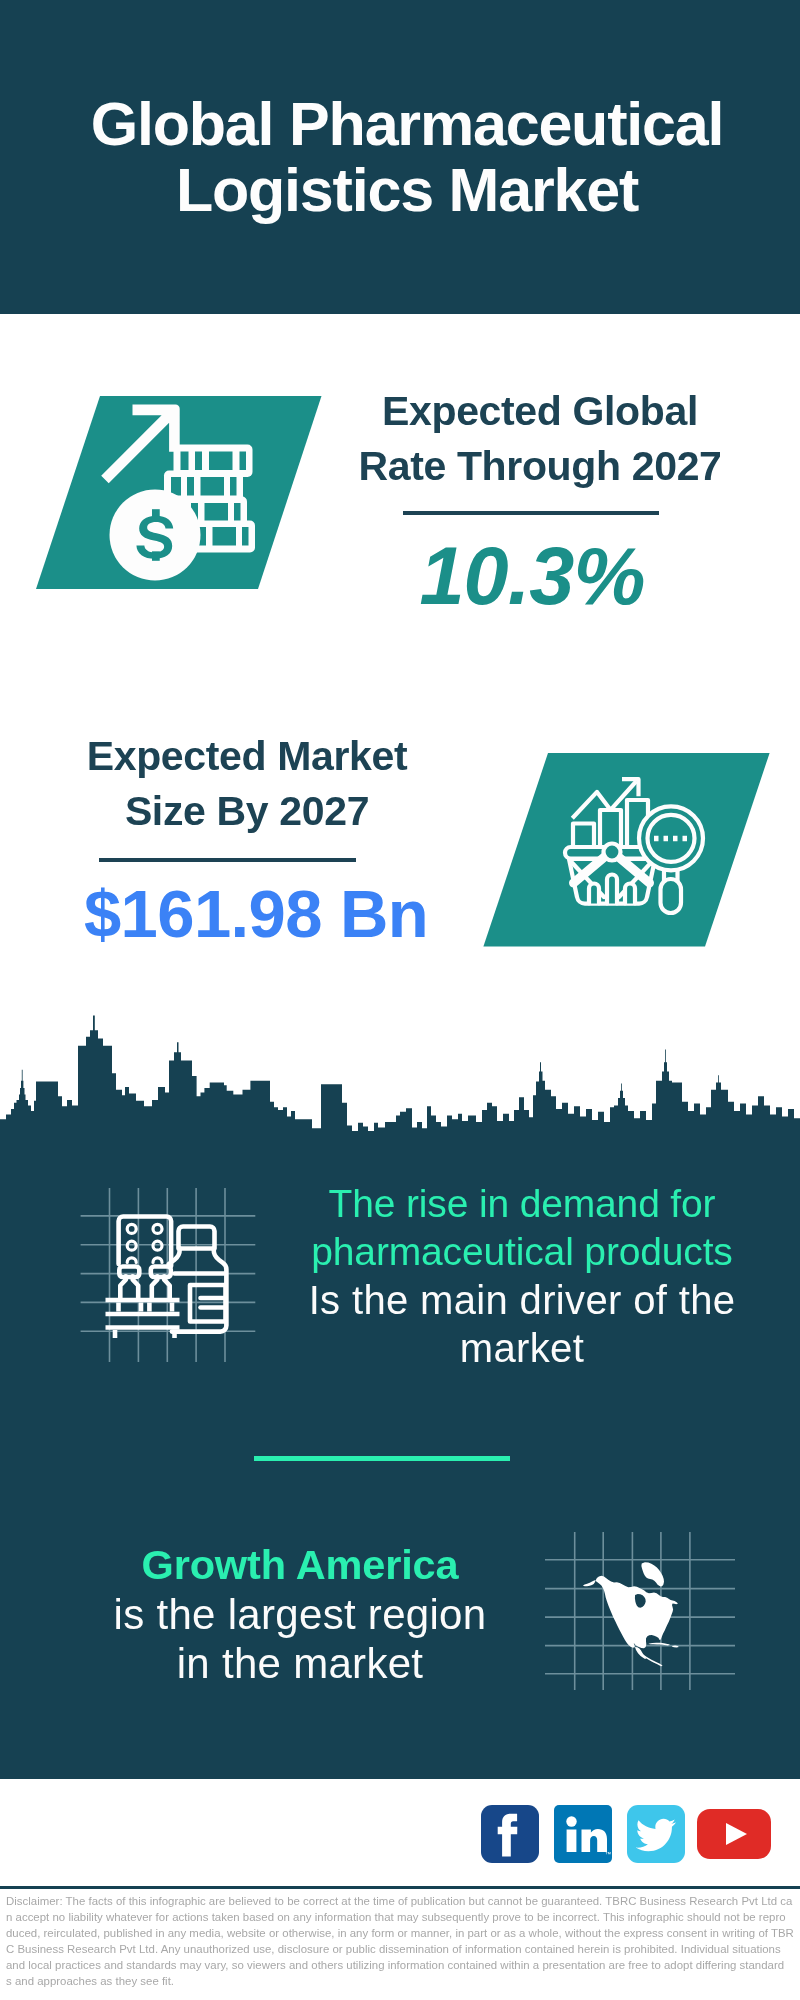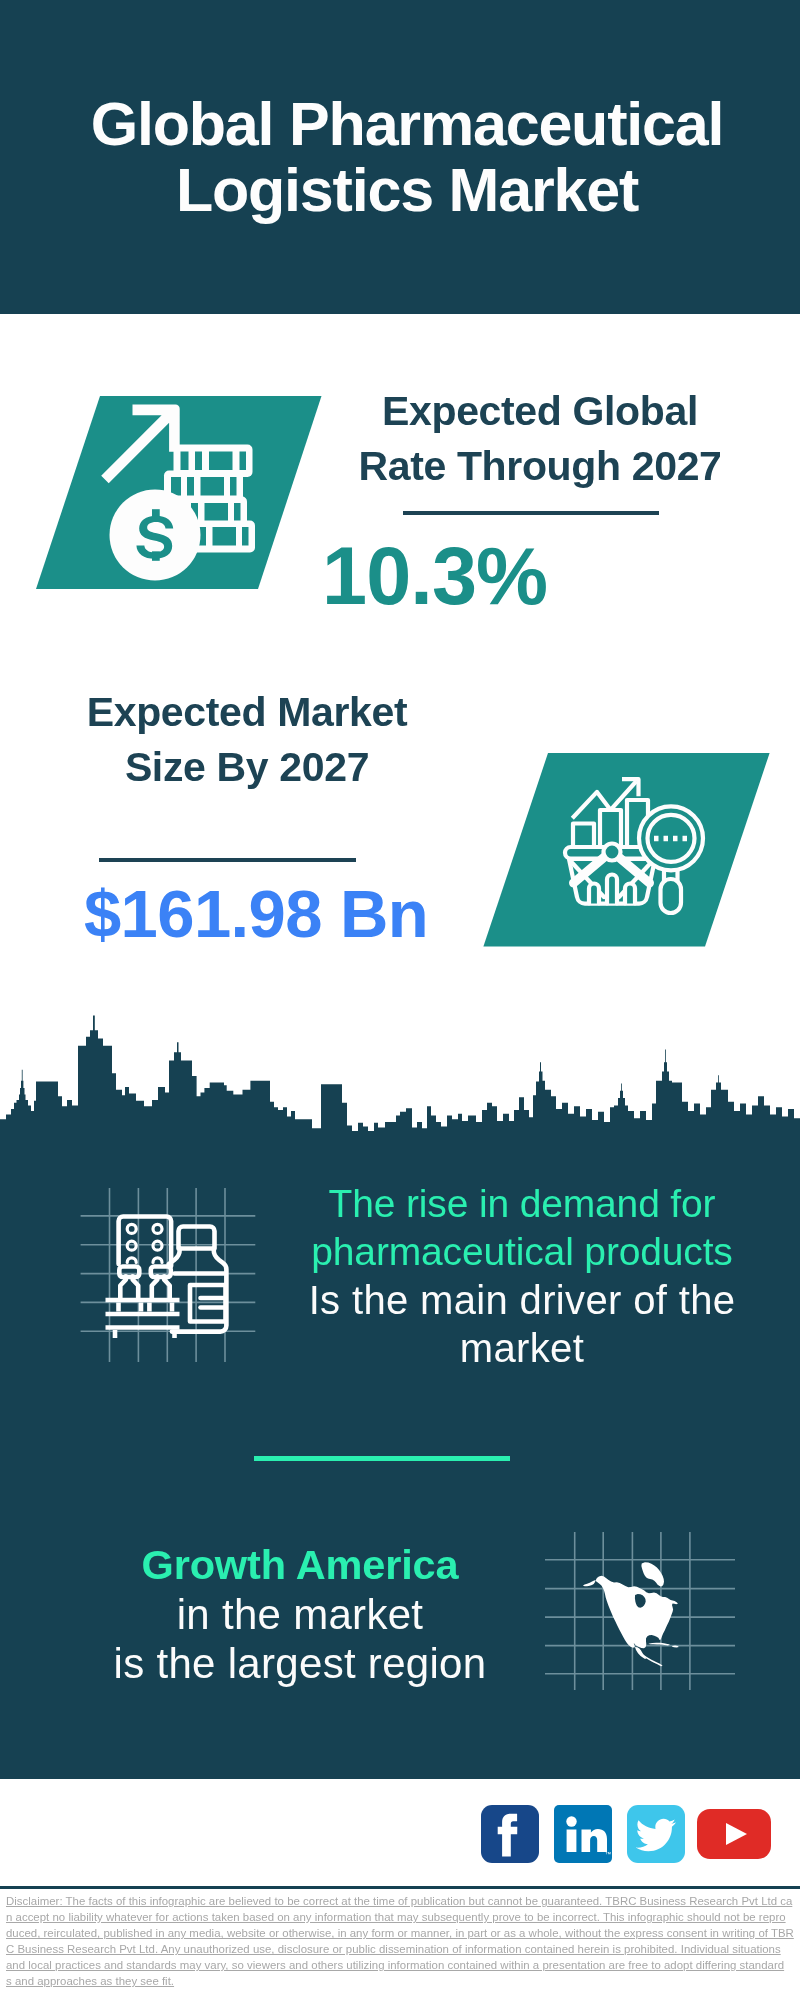--- a/index.html
+++ b/index.html
@@ -8,25 +8,25 @@
   .page{position:relative;width:800px;height:1564px;background:#fff;}
 
   
   .header{position:absolute;left:0;top:0;width:800px;height:314px;background:#164152;}
   .title{position:absolute;left:7px;top:91px;width:800px;text-align:center;color:#fdfdfd;
          font-weight:bold;font-size:61px;line-height:66px;letter-spacing:-1.2px;}
   .tline{display:block;}
   .stat1-label{position:absolute;left:330px;top:384px;width:420px;text-align:center;
         color:#1d4354;font-weight:bold;font-size:41px;line-height:55px;letter-spacing:-0.35px;}
   .rule{position:absolute;background:#1d4354;height:4px;}
-  .stat1-val{position:absolute;left:322px;top:534px;width:420px;
-        color:#1b8f89;font-weight:bold;font-size:81px;line-height:84px;letter-spacing:-0.9px;}
+  .stat1-val{position:absolute;left:322px;top:534px;width:420px;text-align:center;
+        color:#1b8f89;font-weight:bold;font-size:81px;line-height:84px;letter-spacing:-0.9px;font-style:italic;}
 
   
-  .stat2-label{position:absolute;left:37px;top:685px;width:420px;text-align:center;
+  .stat2-label{position:absolute;left:37px;top:729px;width:420px;text-align:center;
         color:#1d4354;font-weight:bold;font-size:41px;line-height:55px;letter-spacing:-0.35px;}
   .stat2-val{position:absolute;left:46px;top:879px;width:420px;text-align:center;
         color:#3b82f6;font-weight:bold;font-size:67px;line-height:70px;letter-spacing:-0.6px;}
 
   
   .dark{position:absolute;left:0;top:1140px;width:800px;height:639px;background:#164152;}
   .skyline{position:absolute;left:0;top:1000px;width:800px;height:165px;}
 
   .d1-text{position:absolute;left:277px;top:1180px;width:490px;text-align:center;}
   .d1-hl{color:#2aefb0;font-weight:normal;font-size:39px;line-height:48px;display:block;letter-spacing:-0.15px;}
@@ -37,21 +37,21 @@
   .d2-hl{color:#2aefb0;font-weight:bold;font-size:41.5px;line-height:49.5px;display:block;letter-spacing:-0.15px;}
   .d2-sub{color:#fbfbfb;font-weight:normal;font-size:42px;line-height:49.5px;display:block;letter-spacing:0.3px;}
 
   
   .footer{position:absolute;left:0;top:1779px;width:800px;height:221px;background:#ffffff;}
   .src{position:absolute;left:37px;top:1815px;color:#2e7459;font-size:15.6px;line-height:18.4px;letter-spacing:0.35px;}
   .socials{position:absolute;left:481px;top:1805px;display:flex;align-items:center;gap:15px;}
   .soc{display:flex;align-items:center;justify-content:center;}
   .soc-yt{margin-left:-3px;}
   .disc{position:absolute;left:6px;top:1893px;width:794px;color:#a8a8a8;font-size:11.42px;line-height:16.1px;letter-spacing:0.02px;}
-  .dline{white-space:nowrap;text-decoration:underline;}
+  .dline{white-space:nowrap;}
   .hr{position:absolute;left:0;width:800px;height:3px;background:#164152;}
 </style>
 </head>
 <body>
 
 <div class="page">
 
   <div class="header">
     <div class="title">
       <span class="tline">Global Pharmaceutical</span>
@@ -249,22 +249,22 @@
         <path d="M545,1673.7 H735"></path>
     </g>
     <g fill="#ffffff">
       <path fill-rule="evenodd" d="M594.6,1580.3 L592.0,1581.5 L589.7,1582.7 L587.1,1583.7 L584.6,1584.6 L582.9,1585.6 L584.6,1586.3 L587.1,1586.3 L589.7,1585.8 L592.0,1585.1 L593.7,1583.9 L594.9,1582.2 L595.7,1580.3 L596.9,1577.9 L598.9,1576.5 L601.4,1575.8 L604.0,1576.5 L606.3,1578.2 L608.6,1580.1 L611.1,1581.5 L614.0,1582.5 L616.9,1582.2 L619.7,1583.0 L622.6,1584.4 L625.4,1586.1 L628.3,1587.3 L631.1,1587.0 L634.0,1586.3 L636.9,1586.8 L639.4,1588.0 L642.0,1589.2 L644.3,1590.6 L646.3,1592.3 L648.9,1593.3 L651.4,1593.0 L654.0,1592.6 L656.6,1593.3 L658.6,1594.7 L660.6,1596.2 L662.9,1596.9 L665.1,1597.1 L667.1,1597.8 L668.6,1598.8 L670.6,1600.0 L672.6,1600.5 L674.6,1601.0 L676.6,1602.2 L678.0,1603.6 L676.3,1604.3 L674.3,1603.8 L672.6,1603.6 L672.0,1605.0 L672.6,1607.2 L673.1,1609.4 L672.6,1611.8 L671.4,1614.9 L670.3,1618.0 L668.9,1621.4 L667.4,1624.5 L666.0,1627.6 L664.6,1630.7 L663.1,1633.6 L662.0,1636.2 L661.1,1638.4 L660.3,1640.1 L659.1,1639.6 L658.6,1637.9 L656.6,1636.7 L654.3,1635.8 L651.7,1635.0 L649.1,1635.3 L647.1,1636.5 L646.0,1638.6 L646.0,1641.3 L646.3,1644.2 L645.7,1647.0 L644.0,1648.2 L641.4,1648.0 L638.9,1647.0 L636.6,1645.8 L634.9,1644.4 L633.7,1642.7 L634.6,1646.1 L636.0,1649.9 L638.0,1653.3 L640.6,1655.9 L643.1,1657.8 L645.1,1659.0 L646.3,1658.3 L645.1,1656.4 L643.4,1654.5 L642.0,1652.3 L640.9,1650.2 L639.4,1648.5 L637.4,1647.3 L635.1,1647.0 L632.9,1647.8 L630.6,1646.8 L628.6,1645.1 L626.9,1643.0 L625.1,1640.3 L623.4,1637.2 L621.4,1633.6 L619.4,1629.8 L617.4,1625.7 L615.4,1621.6 L613.4,1617.5 L611.7,1613.4 L610.0,1609.4 L608.3,1605.3 L606.9,1601.2 L605.7,1597.4 L604.9,1593.8 L604.0,1590.6 L602.9,1588.0 L601.4,1585.6 L599.4,1583.7 L597.1,1582.0 Z M635.1,1595.0 L637.7,1594.0 L640.3,1594.2 L642.6,1595.2 L644.3,1596.9 L645.4,1599.0 L645.7,1601.4 L645.1,1603.6 L644.0,1605.5 L642.3,1607.0 L640.3,1607.7 L638.3,1607.2 L636.9,1605.8 L636.0,1603.8 L635.4,1601.7 L634.9,1598.3 Z"></path>
       <path d="M641.7,1563.5 L644.9,1562.3 L648.3,1562.6 L651.4,1563.8 L654.3,1565.4 L656.9,1567.6 L659.1,1570.0 L661.1,1572.9 L662.6,1575.8 L663.7,1578.9 L664.0,1581.8 L663.4,1584.4 L662.3,1586.1 L660.9,1586.6 L659.1,1585.8 L657.4,1584.4 L656.0,1582.5 L654.3,1580.8 L652.3,1579.6 L650.0,1579.1 L648.0,1578.6 L646.3,1577.4 L644.9,1575.8 L643.7,1573.6 L642.9,1571.2 L642.0,1568.6 L641.4,1565.9 Z"></path>
       <path d="M648.3,1643.7 L652.3,1643.0 L656.3,1642.7 L660.3,1642.7 L664.0,1643.2 L667.4,1643.9 L670.0,1644.6 L668.0,1645.4 L664.6,1645.1 L660.9,1644.6 L657.1,1644.4 L653.4,1644.2 L650.3,1644.2 Z M672.0,1646.1 L675.1,1645.6 L677.7,1646.1 L678.9,1647.0 L676.6,1647.5 L674.0,1647.3 L672.3,1646.8 Z M641.7,1653.3 L644.3,1655.2 L646.9,1656.9 L649.4,1658.6 L652.0,1660.0 L654.6,1661.2 L657.1,1662.4 L659.4,1663.6 L661.4,1664.8 L662.6,1665.8 L661.1,1666.2 L659.1,1665.3 L656.9,1664.1 L654.6,1662.9 L652.0,1661.7 L649.4,1660.2 L646.9,1658.8 L644.3,1657.1 L642.0,1655.2 L640.3,1653.5 L639.7,1652.3 L640.9,1652.1 Z"></path>
     </g>
   </svg>
   <div class="d2-text">
     <span class="d2-hl">Growth America</span>
+    <span class="d2-sub">is the largest region</span>
     <span class="d2-sub">in the market</span>
-    <span class="d2-sub">is the largest region</span>
   </div>
 
   <div class="footer">
 
     <div class="hr" style="top:107px;"></div>
   </div>
   <div class="socials">
     <a class="soc soc-fb">
       <svg width="58" height="58" viewBox="0 0 58 58" aria-hidden="true">
         <rect x="0" y="0" width="58" height="58" rx="11" fill="#174789"></rect>

